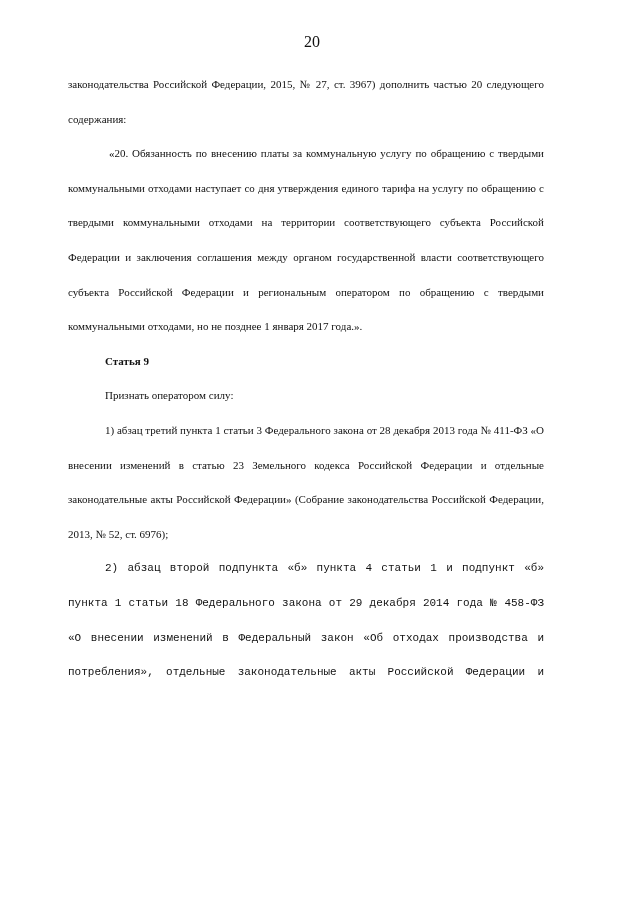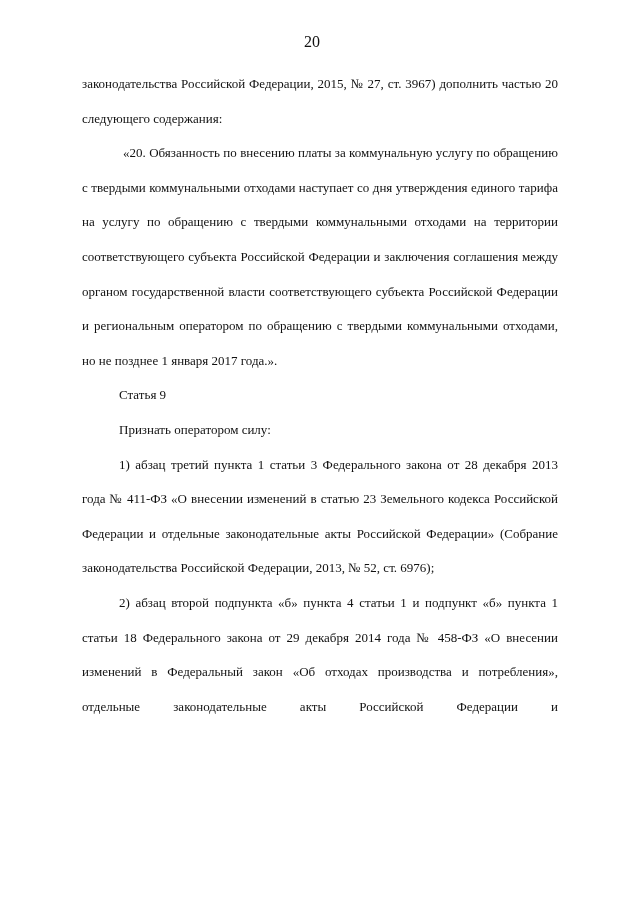--- a/index.html
+++ b/index.html
@@ -1,25 +1,25 @@
 <!DOCTYPE html>
 <html><head>
 <meta charset="utf-8">
 <style>
   html, body { margin: 0; padding: 0; background: #ffffff; }
   body { width: 640px; height: 905px; position: relative; overflow: hidden;
          font-family: "Liberation Serif", "DejaVu Serif", serif; color: #111; }
   .page-num { position: absolute; top: 33px; left: 0; width: 624px; text-align: center; font-size: 16px; }
-  .doc { position: absolute; left: 82px; width: 476px; top: 67px; font-size: 13px; line-height: 34.6px; }
+  .doc { position: absolute; left: 68px; width: 476px; top: 67px; font-size: 11px; line-height: 34.6px; }
   .p { margin: 0; text-align: justify; }
   .ind { text-indent: 37px; }
   .ind-q { text-indent: 41px; }
   .last { text-align-last: left; }
-  .justall { text-align-last: justify; }
-  .h { font-weight: normal; text-indent: 37px; margin: 0; }
+  .justall { text-align-last: justify; font-family: Liberation Mono, monospace; }
+  .h { font-weight: bold; text-indent: 37px; margin: 0; }
 </style>
 </head>
 <body>
 
 <div class="page-num">20</div>
 
 <div class="doc">
   <p class="p last">законодательства Российской Федерации, 2015, № 27, ст. 3967) дополнить частью 20 следующего содержания:</p>
   <p class="p ind-q last">«20. Обязанность по внесению платы за коммунальную услугу по обращению с твердыми коммунальными отходами наступает со дня утверждения единого тарифа на услугу по обращению с твердыми коммунальными отходами на территории соответствующего субъекта Российской Федерации и заключения соглашения между органом государственной власти соответствующего субъекта Российской Федерации и региональным оператором по обращению с твердыми коммунальными отходами, но не позднее 1 января 2017 года.».</p>
   <p class="h">Статья 9</p>

